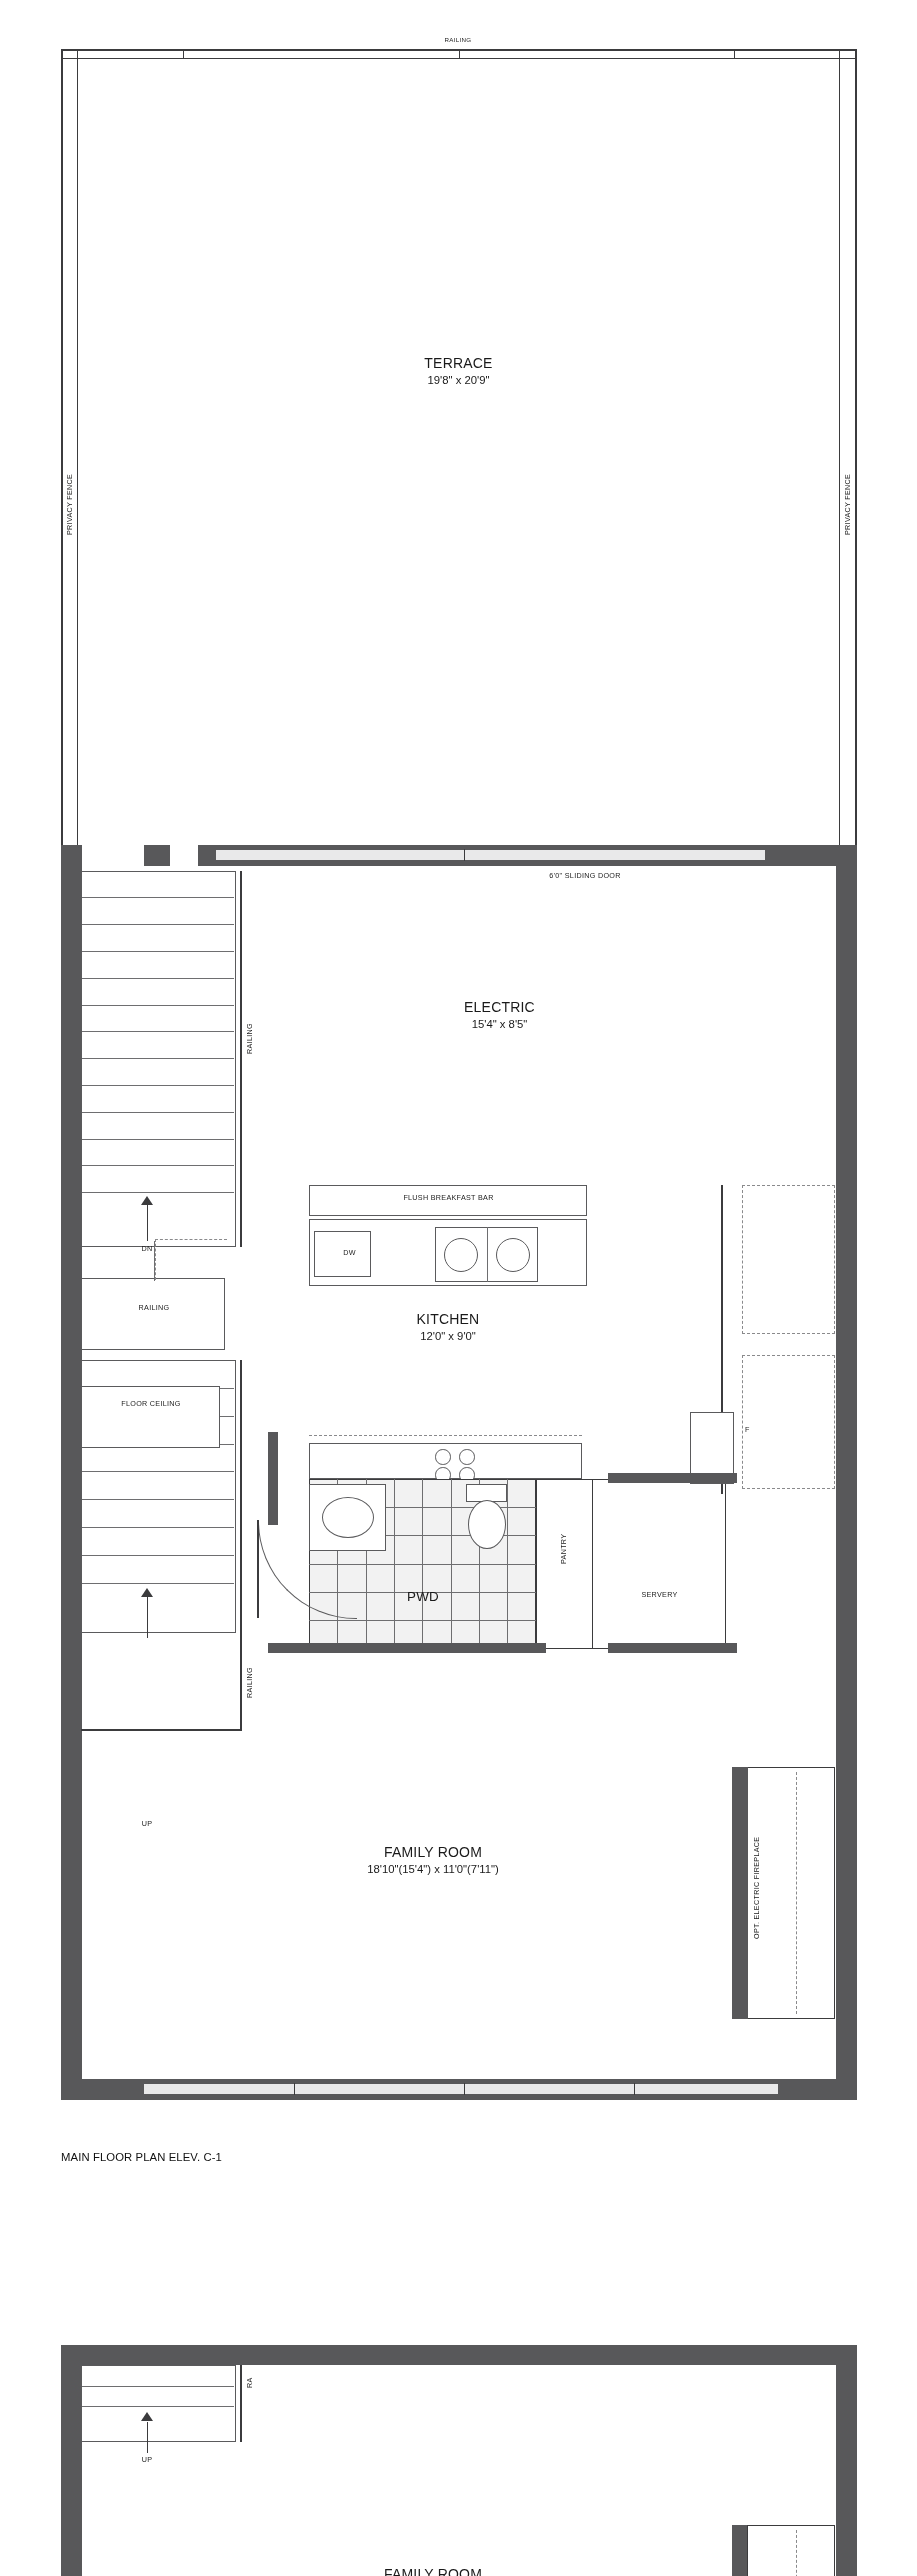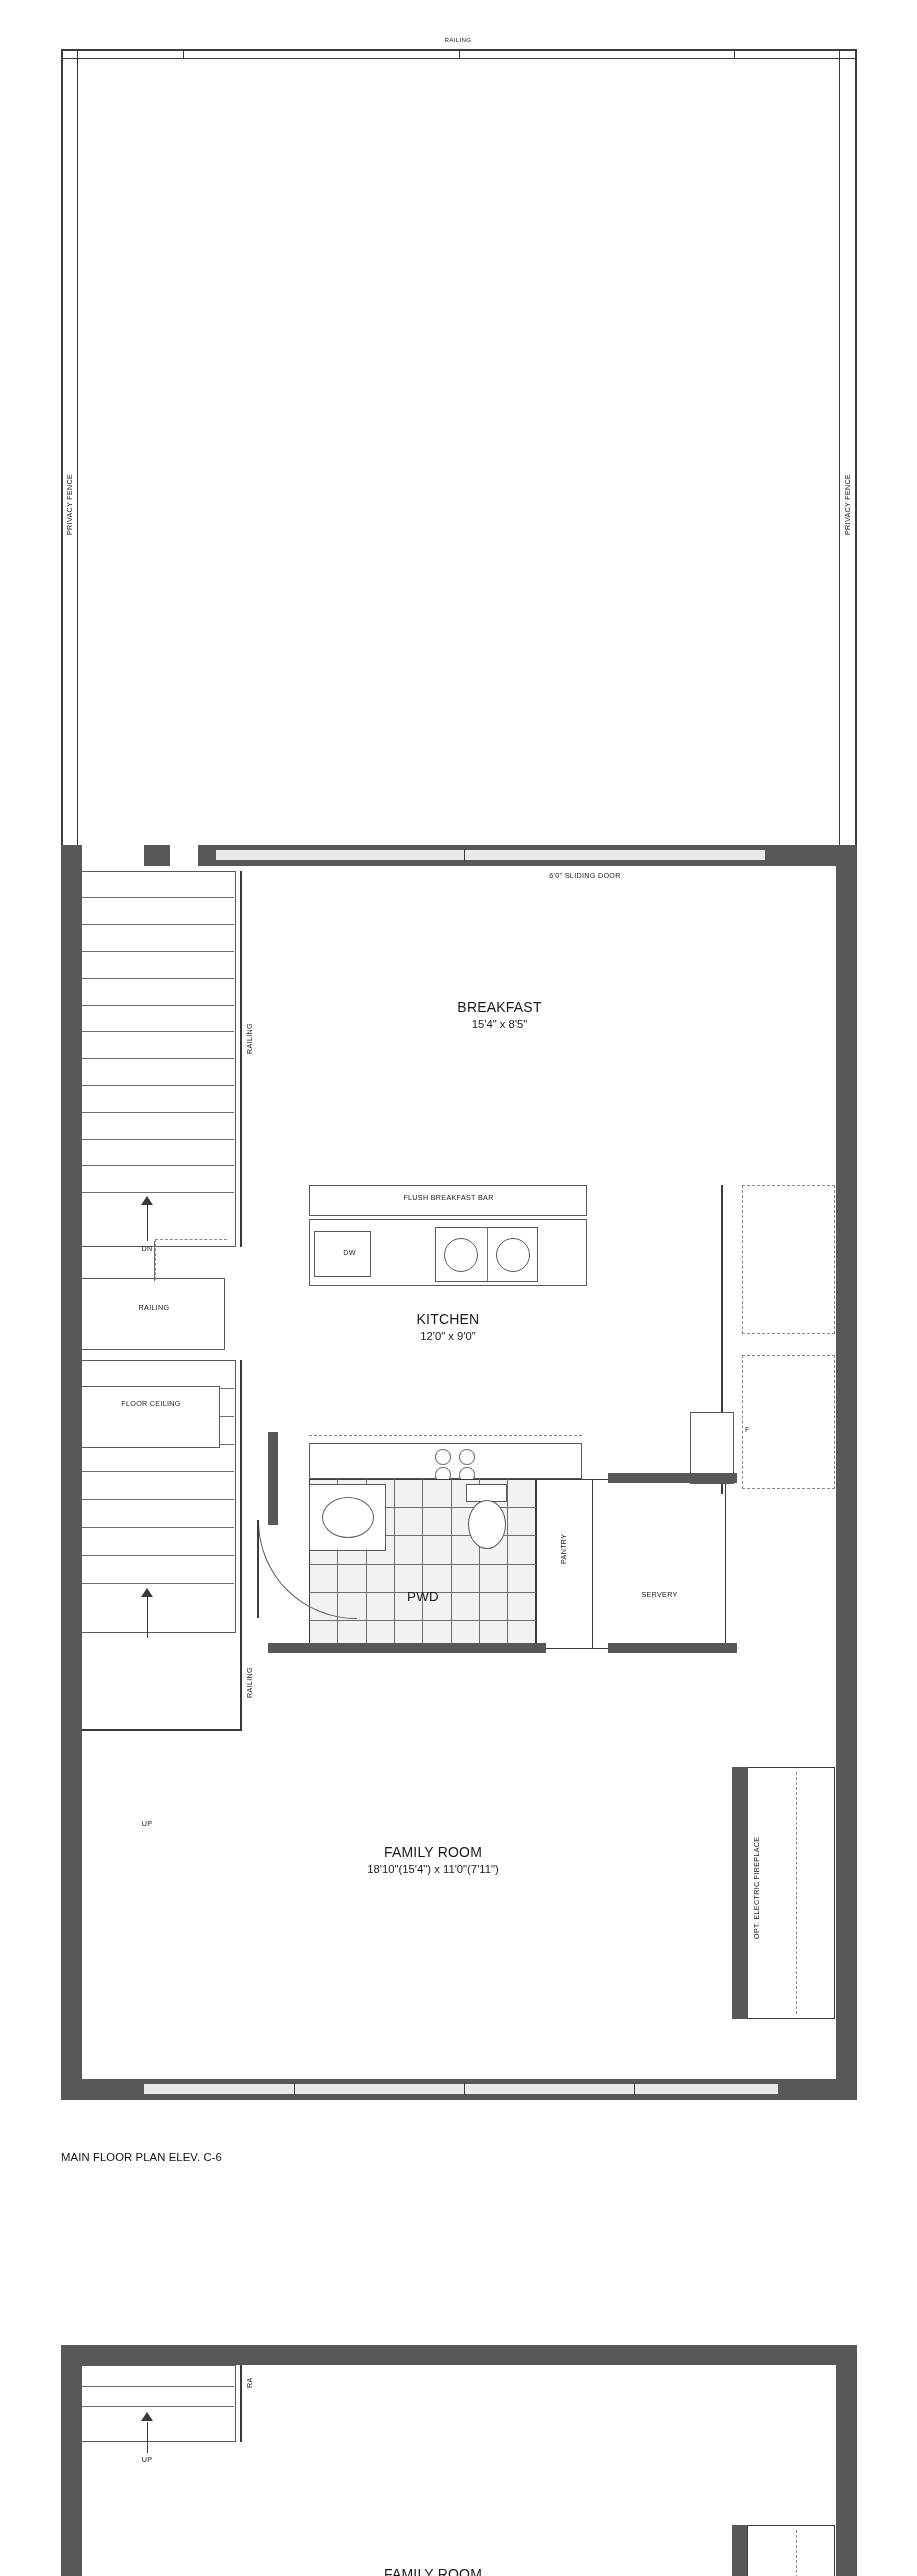--- a/index.html
+++ b/index.html
@@ -50,20 +50,24 @@
   <div class="ln" style="left:734px;top:49px;width:1px;height:9.3px;"></div>
   <div class="tiny" style="left:417px;top:36px;width:82px;">RAILING</div>
 
   <div class="ln" style="left:61px;top:49px;width:1.5px;height:806px;"></div>
   <div class="ln" style="left:77px;top:49px;width:1px;height:806px;"></div>
   <div class="ln" style="left:855px;top:49px;width:1.5px;height:806px;"></div>
   <div class="ln" style="left:839px;top:49px;width:1px;height:806px;"></div>
   <div class="small vert" style="left:65px;top:448px;height:113px;">PRIVACY FENCE</div>
   <div class="small vert" style="left:843px;top:448px;height:113px;">PRIVACY FENCE</div>
 
+  <div class="label" style="left:304px;top:355px;width:309px;">
+    <div class="name">TERRACE</div>
+    <div class="dims">19'8" x 20'9"</div>
+  </div>
 
   <div class="wall" style="left:61px;top:845px;width:796px;height:20.6px;"></div>
 
   <div class="room-fill" style="left:82px;top:845px;width:62px;height:20.6px;"></div>
   <div class="room-fill" style="left:170px;top:845px;width:28px;height:20.6px;"></div>
   <div class="glass" style="left:216px;top:849px;width:549px;height:12.4px;"></div>
   <div class="ln" style="left:464px;top:849px;width:1px;height:12.4px;"></div>
   <div class="small" style="left:518px;top:871px;width:134px;">6'0" SLIDING DOOR</div>
 
   <div class="wall" style="left:61px;top:845px;width:20.6px;height:1255px;"></div>
@@ -122,21 +126,21 @@
 
   <div class="arrow-v" style="left:147px;top:1597px;height:41px;"></div>
   <div class="arrow-head" style="left:141px;top:1588px;border-left:6.2px solid transparent;border-right:6.2px solid transparent;border-bottom:9.3px solid #3b3b3d;"></div>
   <div class="small" style="left:129px;top:1819px;width:36px;">UP</div>
 
   <div class="ln" style="left:240px;top:1360px;width:1.5px;height:371px;"></div>
   <div class="small vert" style="left:245px;top:1654px;height:57px;">RAILING</div>
   <div class="ln" style="left:81px;top:1729px;width:161px;height:1.5px;"></div>
 
   <div class="label" style="left:381px;top:999px;width:237px;">
-    <div class="name">BREAKFAST</div>
+    <div class="name">ELECTRIC</div>
     <div class="dims">15'4" x 8'5"</div>
   </div>
 
   <div class="box-light" style="left:309px;top:1185px;width:278px;height:31px;"></div>
   <div class="small" style="left:312px;top:1193px;width:273px;">FLUSH BREAKFAST BAR</div>
 
   <div class="box-light" style="left:309px;top:1219px;width:278px;height:67px;"></div>
   <div class="box-light" style="left:314px;top:1231px;width:57px;height:46px;"></div>
   <div class="small" style="left:314px;top:1248px;width:71px;">DW</div>
   <div class="box-light" style="left:435px;top:1227px;width:103px;height:55px;"></div>
@@ -208,21 +212,21 @@
     <div class="dims">18'10"(15'4") x 11'0"(7'11")</div>
   </div>
 
   <div class="outline" style="left:747px;top:1767px;width:88px;height:252px;"></div>
   <div class="dash-v" style="left:796px;top:1772px;height:242px;"></div>
   <div class="fireplace-lbl" style="left:752px;top:1803px;">
     <span class="small vert" style="position:static;height:170px;">OPT. ELECTRIC FIREPLACE</span>
   </div>
   <div class="wall" style="left:732px;top:1767px;width:15.5px;height:252px;"></div>
 
-  <div class="caption" style="left:61px;top:2151px;">MAIN FLOOR PLAN ELEV. C-6</div>
+  <div class="caption" style="left:61px;top:2151px;">MAIN FLOOR PLAN ELEV. C-1</div>
 </div>
 
 <div class="plan-wrap" style="left:0;top:2329px;width:917px;height:721px;">
 
   <div class="wall" style="left:61px;top:15.5px;width:796px;height:20.6px;"></div>
   <div class="wall" style="left:61px;top:15.5px;width:20.6px;height:520px;"></div>
   <div class="wall" style="left:836px;top:15.5px;width:20.6px;height:520px;"></div>
 
   <div class="box-light" style="left:81px;top:36px;width:155px;height:77px;"></div>
   <div class="stair-step" style="left:82px;top:57px;width:152px;"></div>

